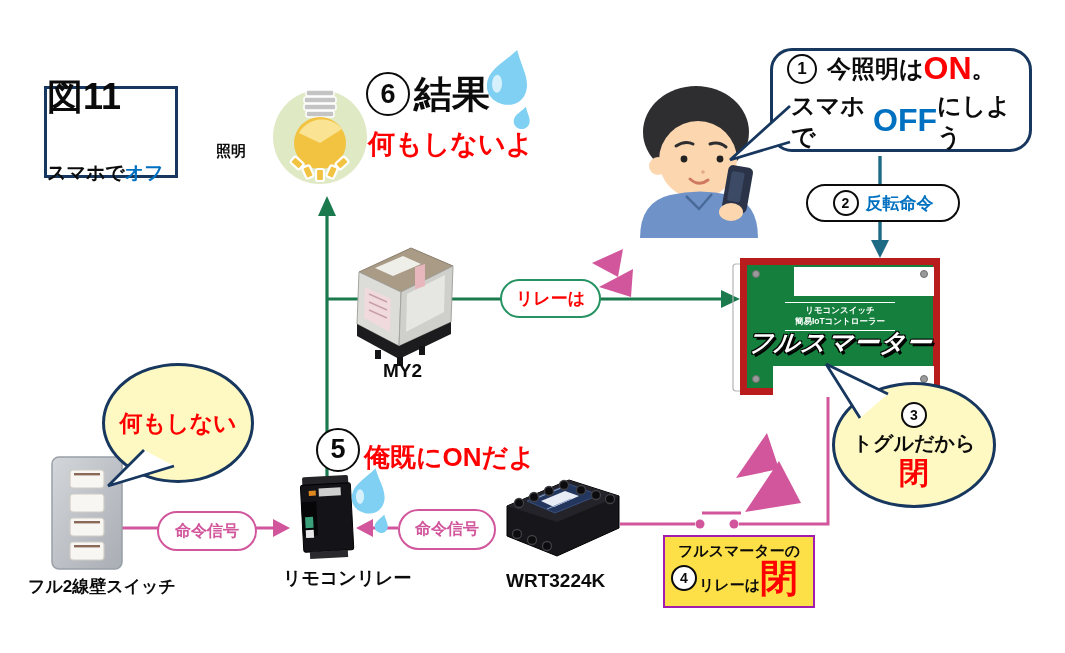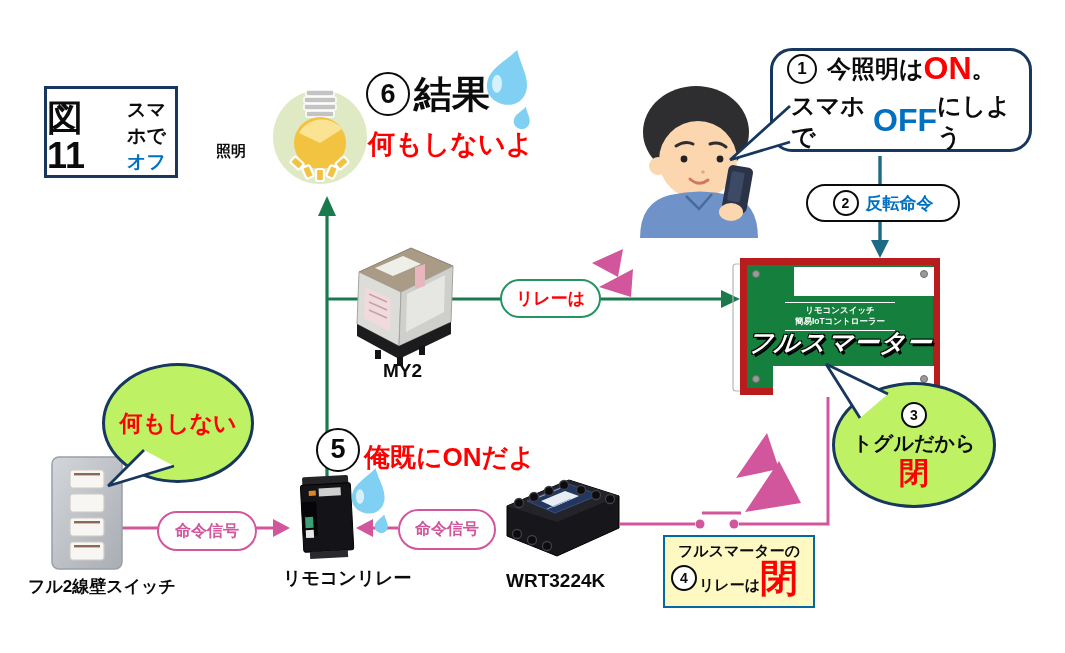--- a/index.html
+++ b/index.html
@@ -18,38 +18,38 @@
   .pill{position:absolute;display:flex;align-items:center;justify-content:center;gap:7px;
         background:#fff;border-radius:999px;z-index:2;font-weight:700;}
   .pill-black{border:2.6px solid #0b0b0b;}
   .pill-green{border:2.6px solid #259362;color:#ff0000;font-weight:800;}
   .pill-pink{border:2.6px solid #d2569c;color:#d2569c;}
 
   .red{color:#ff0000}.blue{color:#0070c0}
 
   
   .figbox{left:44px;top:86px;width:128px;height:86px;border:3px solid #17375e;background:#fff;
-          display:flex;flex-direction:row;align-items:flex-end;justify-content:center;z-index:2;gap:42px;}
+          display:flex;flex-direction:column;align-items:flex-start;justify-content:center;z-index:2;gap:42px;}
   .figbox .ttl{font-size:36px;font-weight:900;color:#0b0b0b;line-height:1.05;}
   .figbox .sub{font-size:19px;font-weight:800;color:#0b0b0b;margin-top:2px;}
 
   
   .dev-label{position:absolute;font-weight:800;color:#0b0b0b;z-index:2;}
 
   
   .bubble1{left:770px;top:48px;width:262px;height:104px;background:#fff;border:3px solid #17375e;
            border-radius:22px;z-index:2;display:flex;flex-direction:column;justify-content:center;
            padding:0 10px 0 14px;box-sizing:border-box;}
   .bubble1 .ln{display:flex;align-items:center;font-size:24px;font-weight:800;color:#0b0b0b;line-height:1.3;}
   .bubble1 .ln .big{font-size:32px;font-weight:900;letter-spacing:0px;}
   .bubble1 .ln1 .numc{margin-right:10px;}
   .bubble1 .ln2{margin-left:4px;}
 
   
-  .rbubble{position:absolute;background:#bef264;border:3px solid #17375e;border-radius:50%;z-index:2;
+  .rbubble{position:absolute;background:#fef9c3;border:3px solid #17375e;border-radius:50%;z-index:2;
            display:flex;flex-direction:column;align-items:center;justify-content:center;}
   .bubble3{left:832px;top:382px;width:158px;height:120px;}
   .bubble3 .line{font-size:20px;font-weight:800;color:#0b0b0b;margin-top:2px;white-space:nowrap;}
   .bubble3 .state{font-size:30px;font-weight:900;color:#ff0000;line-height:1;margin-top:1px;}
   .bubbleN{left:102px;top:363px;width:146px;height:114px;}
   .bubbleN .msg{font-size:23px;font-weight:900;color:#ff0000;white-space:nowrap;}
 
   
   .result1{left:366px;top:72px;display:flex;align-items:center;gap:4px;z-index:2;}
   .result1 .ttl{font-size:38px;font-weight:900;color:#0b0b0b;line-height:1;}
@@ -73,21 +73,21 @@
   .ctrl-band.top{left:47px;top:2px;width:140px;height:29px;}
   .ctrl-band.bot{left:26px;top:101px;width:161px;height:31px;}
   .screw{position:absolute;width:8px;height:8px;border-radius:50%;background:#9a9a9a;border:1px solid #6f6f6f;box-sizing:border-box;}
   .ctrl-sub{position:absolute;left:38px;right:38px;top:37px;border-top:1px solid #fff;border-bottom:1px solid #fff;
             padding:2px 0 2px 0;color:#fff;text-align:center;font-size:8.5px;line-height:1.35;font-weight:700;}
   .ctrl-logo{position:absolute;left:0;right:0;top:61px;text-align:center;font-size:25px;font-weight:900;
              font-style:italic;letter-spacing:1px;color:#fff;transform:skewX(-6deg);
              text-shadow:-1px -1px 0 #000,1px -1px 0 #000,-1px 1px 0 #000,1px 1px 0 #000,2.5px 2.5px 0 #000;}
 
   
-  .rsb{left:663px;top:535px;width:152px;height:73px;border:2px solid #0369a1;background:#fef9c3;z-index:2;box-sizing:border-box;}
+  .rsb{left:663px;top:535px;width:152px;height:73px;border:2px solid #a21caf;background:#fde047;z-index:2;box-sizing:border-box;}
   .rsb .l1{text-align:center;font-size:15px;font-weight:700;color:#0b0b0b;margin-top:5px;}
   .rsb .numc{position:absolute;left:6px;top:28px;}
   .rsb .row{position:absolute;left:34px;top:22px;display:flex;align-items:center;}
   .rsb .row .pre{font-size:15px;font-weight:700;color:#0b0b0b;margin-top:14px;}
   .rsb .row .state{font-size:38px;font-weight:900;color:#ff0000;line-height:1;}
 </style>
 </head>
 <body>
 
 <div id="canvas">

